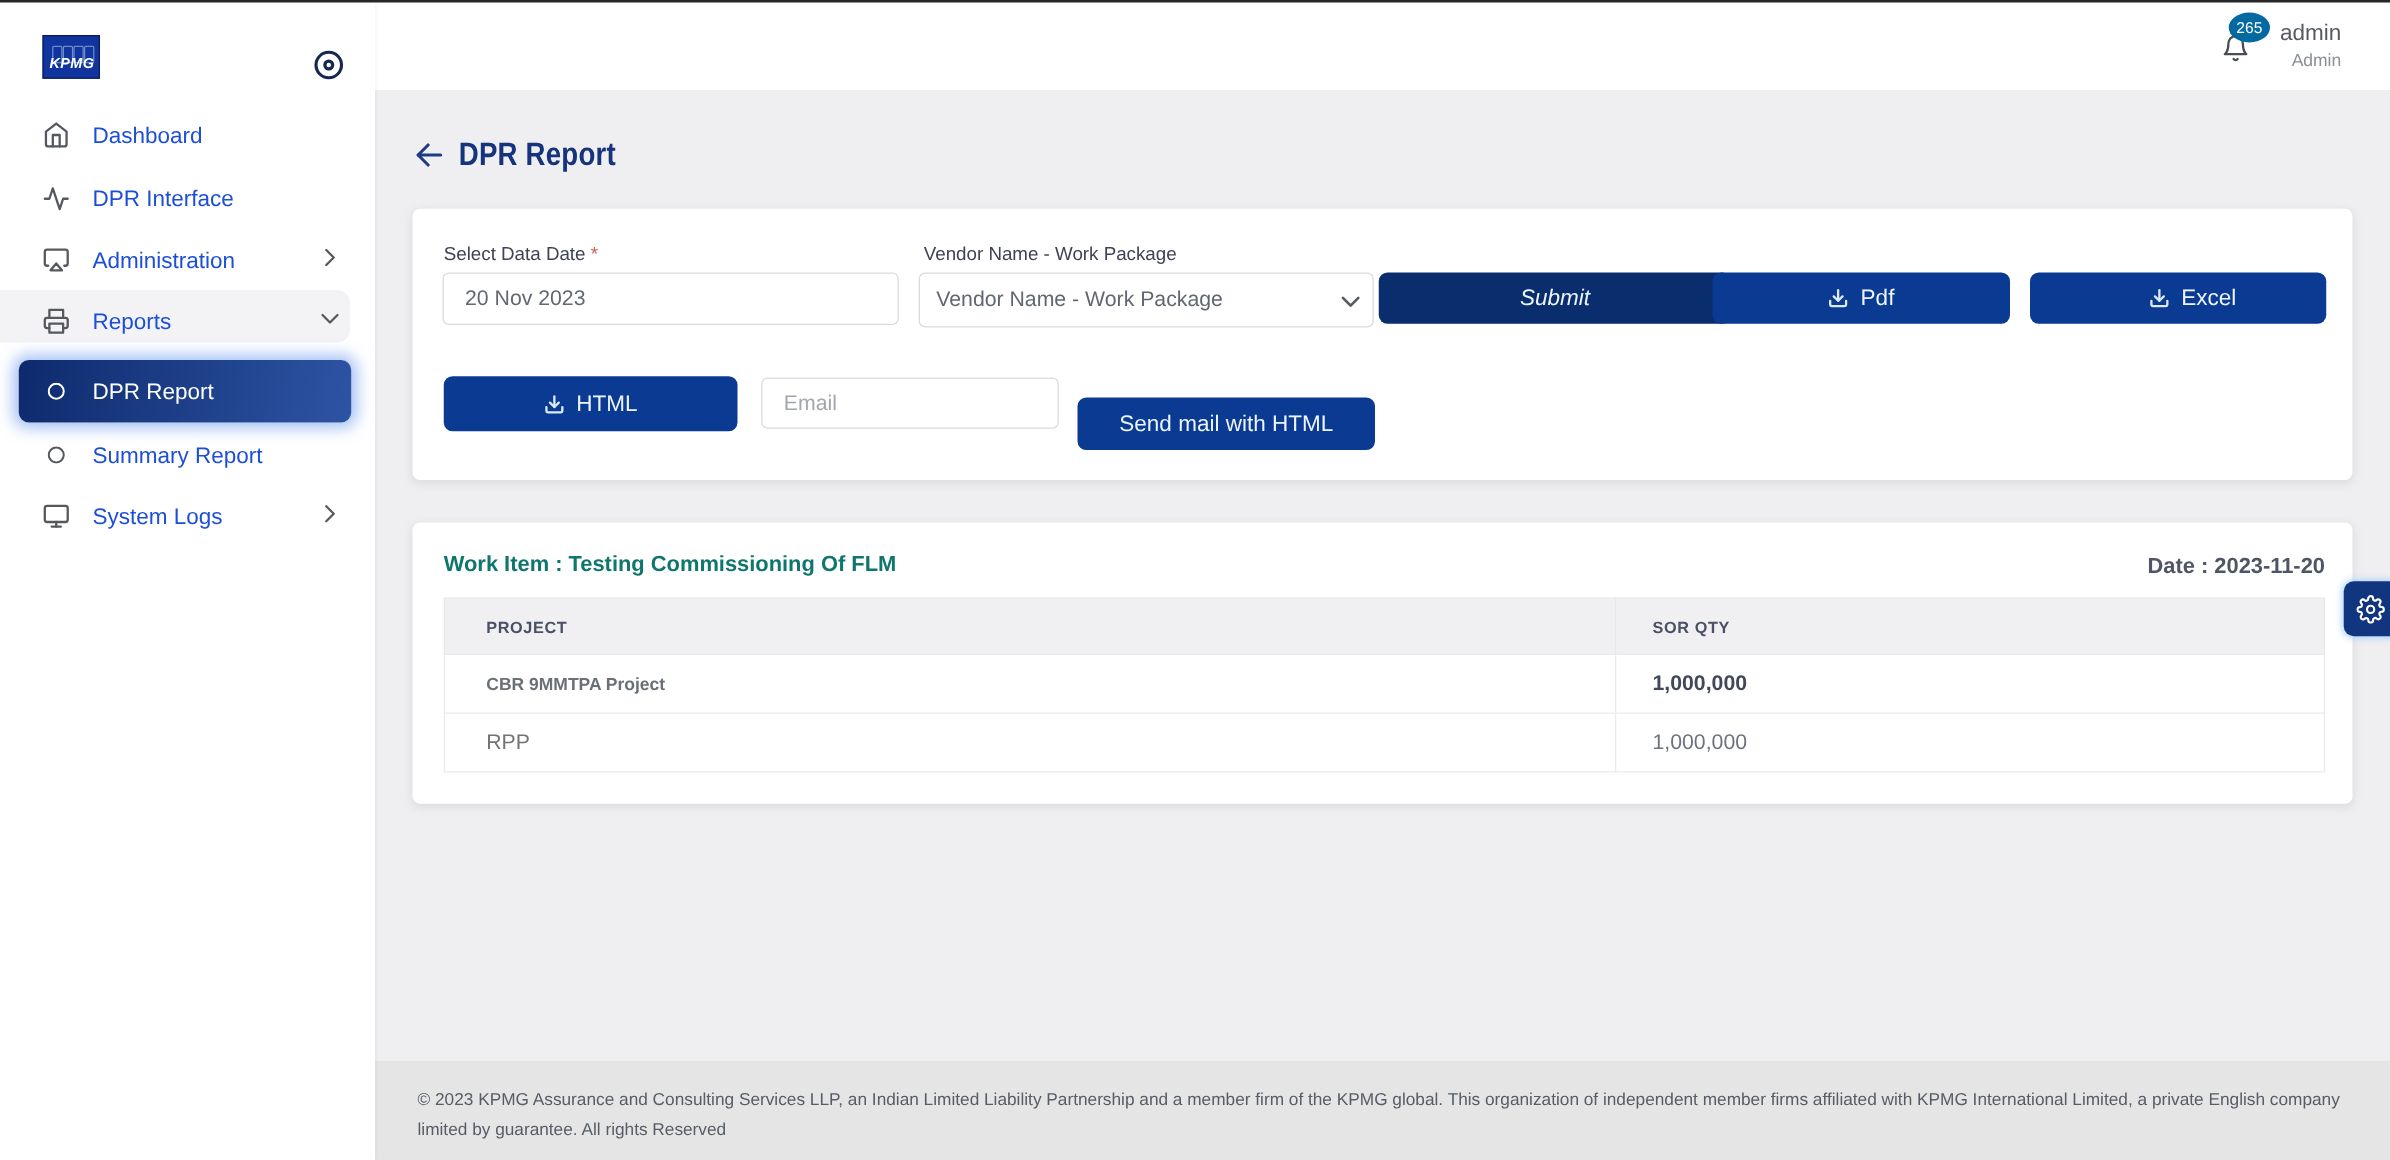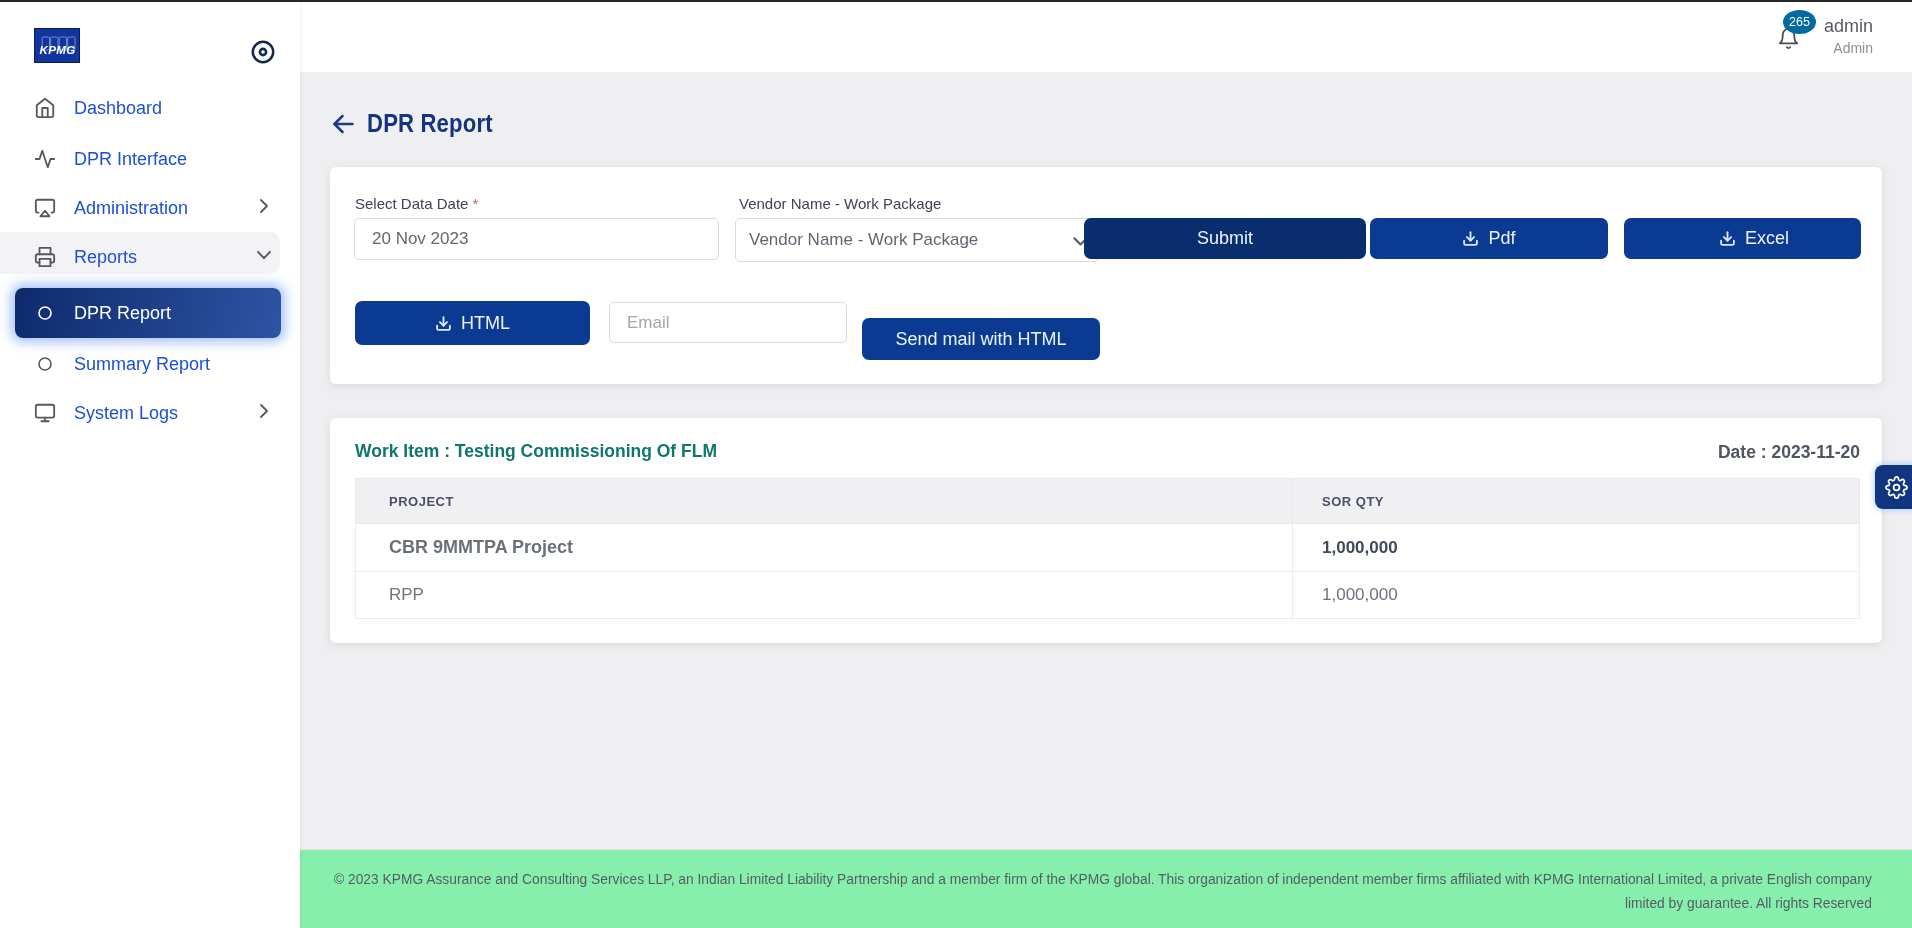--- a/index.html
+++ b/index.html
@@ -50,21 +50,21 @@
 
 
 #wititle { position:absolute; left:25px; top:23px; font-size:17.5px; font-weight:bold; color:#0f766e; }
 #widate { position:absolute; right:22px; top:24px; font-size:17.5px; font-weight:bold; color:#4f5562; }
 #tbl { position:absolute; left:25px; top:60px; width:1505px; border-collapse:collapse; }
 #tbl th { background:#f0f0f3; text-align:left; font-size:13px; color:#4a5065; letter-spacing:0.5px; padding:15px 0 14px 33px; border:1px solid #e7e8ec; }
 #tbl td { font-size:17px; padding:13px 0 13px 33px; border:1px solid #ebecef; }
 #gearbtn { position:absolute; left:1875px; top:465px; width:45px; height:44px; background:#11357e; border-radius:8px; display:flex; align-items:center; padding-left:10px; box-shadow:0 0 6px 1px rgba(160,205,255,0.85); z-index:20; }
 
 
-#footer { position:absolute; left:300px; top:849px; width:1612px; height:79px; background:#86efac; border-top:1px solid #e4e4e6;text-align:right; }
+#footer { position:absolute; left:300px; top:849px; width:1612px; height:79px; background:#e5e5e5; border-top:1px solid #e4e4e6; }
 #footer .ft { position:absolute; left:34px; top:18px; font-size:13.8px; color:#565d66; line-height:24px; white-space:nowrap; }
 </style>
 </head>
 <body>
 <div id="app">
   <div id="topline"></div>
 
   <div id="header">
     <svg id="bell" width="23" height="23" viewBox="0 0 24 24" fill="none" stroke="#4a4e54" stroke-width="1.9" stroke-linecap="round" stroke-linejoin="round">
       <path d="M18 8A6 6 0 0 0 6 8c0 7-3 9-3 9h18s-3-2-3-9"></path>
@@ -87,21 +87,21 @@
 
   <div class="card" id="card1">
     <div class="flabel" style="left:25px; top:28px;">Select Data Date <span class="req">*</span></div>
     <div class="flabel" style="left:409px; top:28px;">Vendor Name - Work Package</div>
     <div class="finput" style="left:24px; top:51px; width:365px; height:42px;">20 Nov 2023</div>
     <div class="finput" style="left:405px; top:51px; width:364px; height:44px; color:#606770; padding-left:13px;">Vendor Name - Work Package
       <svg style="position:absolute; right:9px; top:14px;" width="17" height="17" viewBox="0 0 16 16" fill="none" stroke="#565b62" stroke-width="2" stroke-linecap="round" stroke-linejoin="round">
           <polyline points="2.2,5 8,10.8 13.8,5"></polyline>
         </svg>
     </div>
-    <div class="btn dark" style="left:754px; top:51px; width:282px; height:41px;">Submit</div>
+    <div class="btn dark" style="left:773px; top:51px; width:282px; height:41px;font-style:italic;">Submit</div>
     <div class="btn" style="left:1040px; top:51px; width:238px; height:41px;">
       <svg width="17" height="17" viewBox="0 0 24 24" fill="none" stroke="#dcebfb" stroke-width="2.6" stroke-linecap="round" stroke-linejoin="round">
           <path d="M21 15v4a2 2 0 0 1-2 2H5a2 2 0 0 1-2-2v-4"></path>
           <polyline points="7 10 12 15 17 10"></polyline>
           <line x1="12" y1="15" x2="12" y2="3"></line>
         </svg>
       Pdf</div>
     <div class="btn" style="left:1294px; top:51px; width:237px; height:41px;padding-left:23px;">
       <svg width="17" height="17" viewBox="0 0 24 24" fill="none" stroke="#dcebfb" stroke-width="2.6" stroke-linecap="round" stroke-linejoin="round">
           <path d="M21 15v4a2 2 0 0 1-2 2H5a2 2 0 0 1-2-2v-4"></path>
@@ -124,21 +124,21 @@
   <div class="card" id="card2">
     <div id="wititle">Work Item : Testing Commissioning Of FLM</div>
     <div id="widate">Date : 2023-11-20</div>
     <table id="tbl">
       <tbody>
           <tr>
         <th style="width:937px;">PROJECT</th>
         <th style="padding-left:29px;">SOR QTY</th>
       </tr>
       <tr>
-        <td style="font-weight:bold; color:#6a7077; font-size:18px;">CBR 9MMTPA Project</td>
+        <td style="font-weight:bold; color:#6a7077; font-size:14px;">CBR 9MMTPA Project</td>
         <td style="font-weight:bold; color:#41485a; padding-left:29px;">1,000,000</td>
       </tr>
       <tr>
         <td style="color:#737373;">RPP</td>
         <td style="color:#6c737e; padding-left:29px;">1,000,000</td>
       </tr>
     </tbody>
       </table>
   </div>
 

